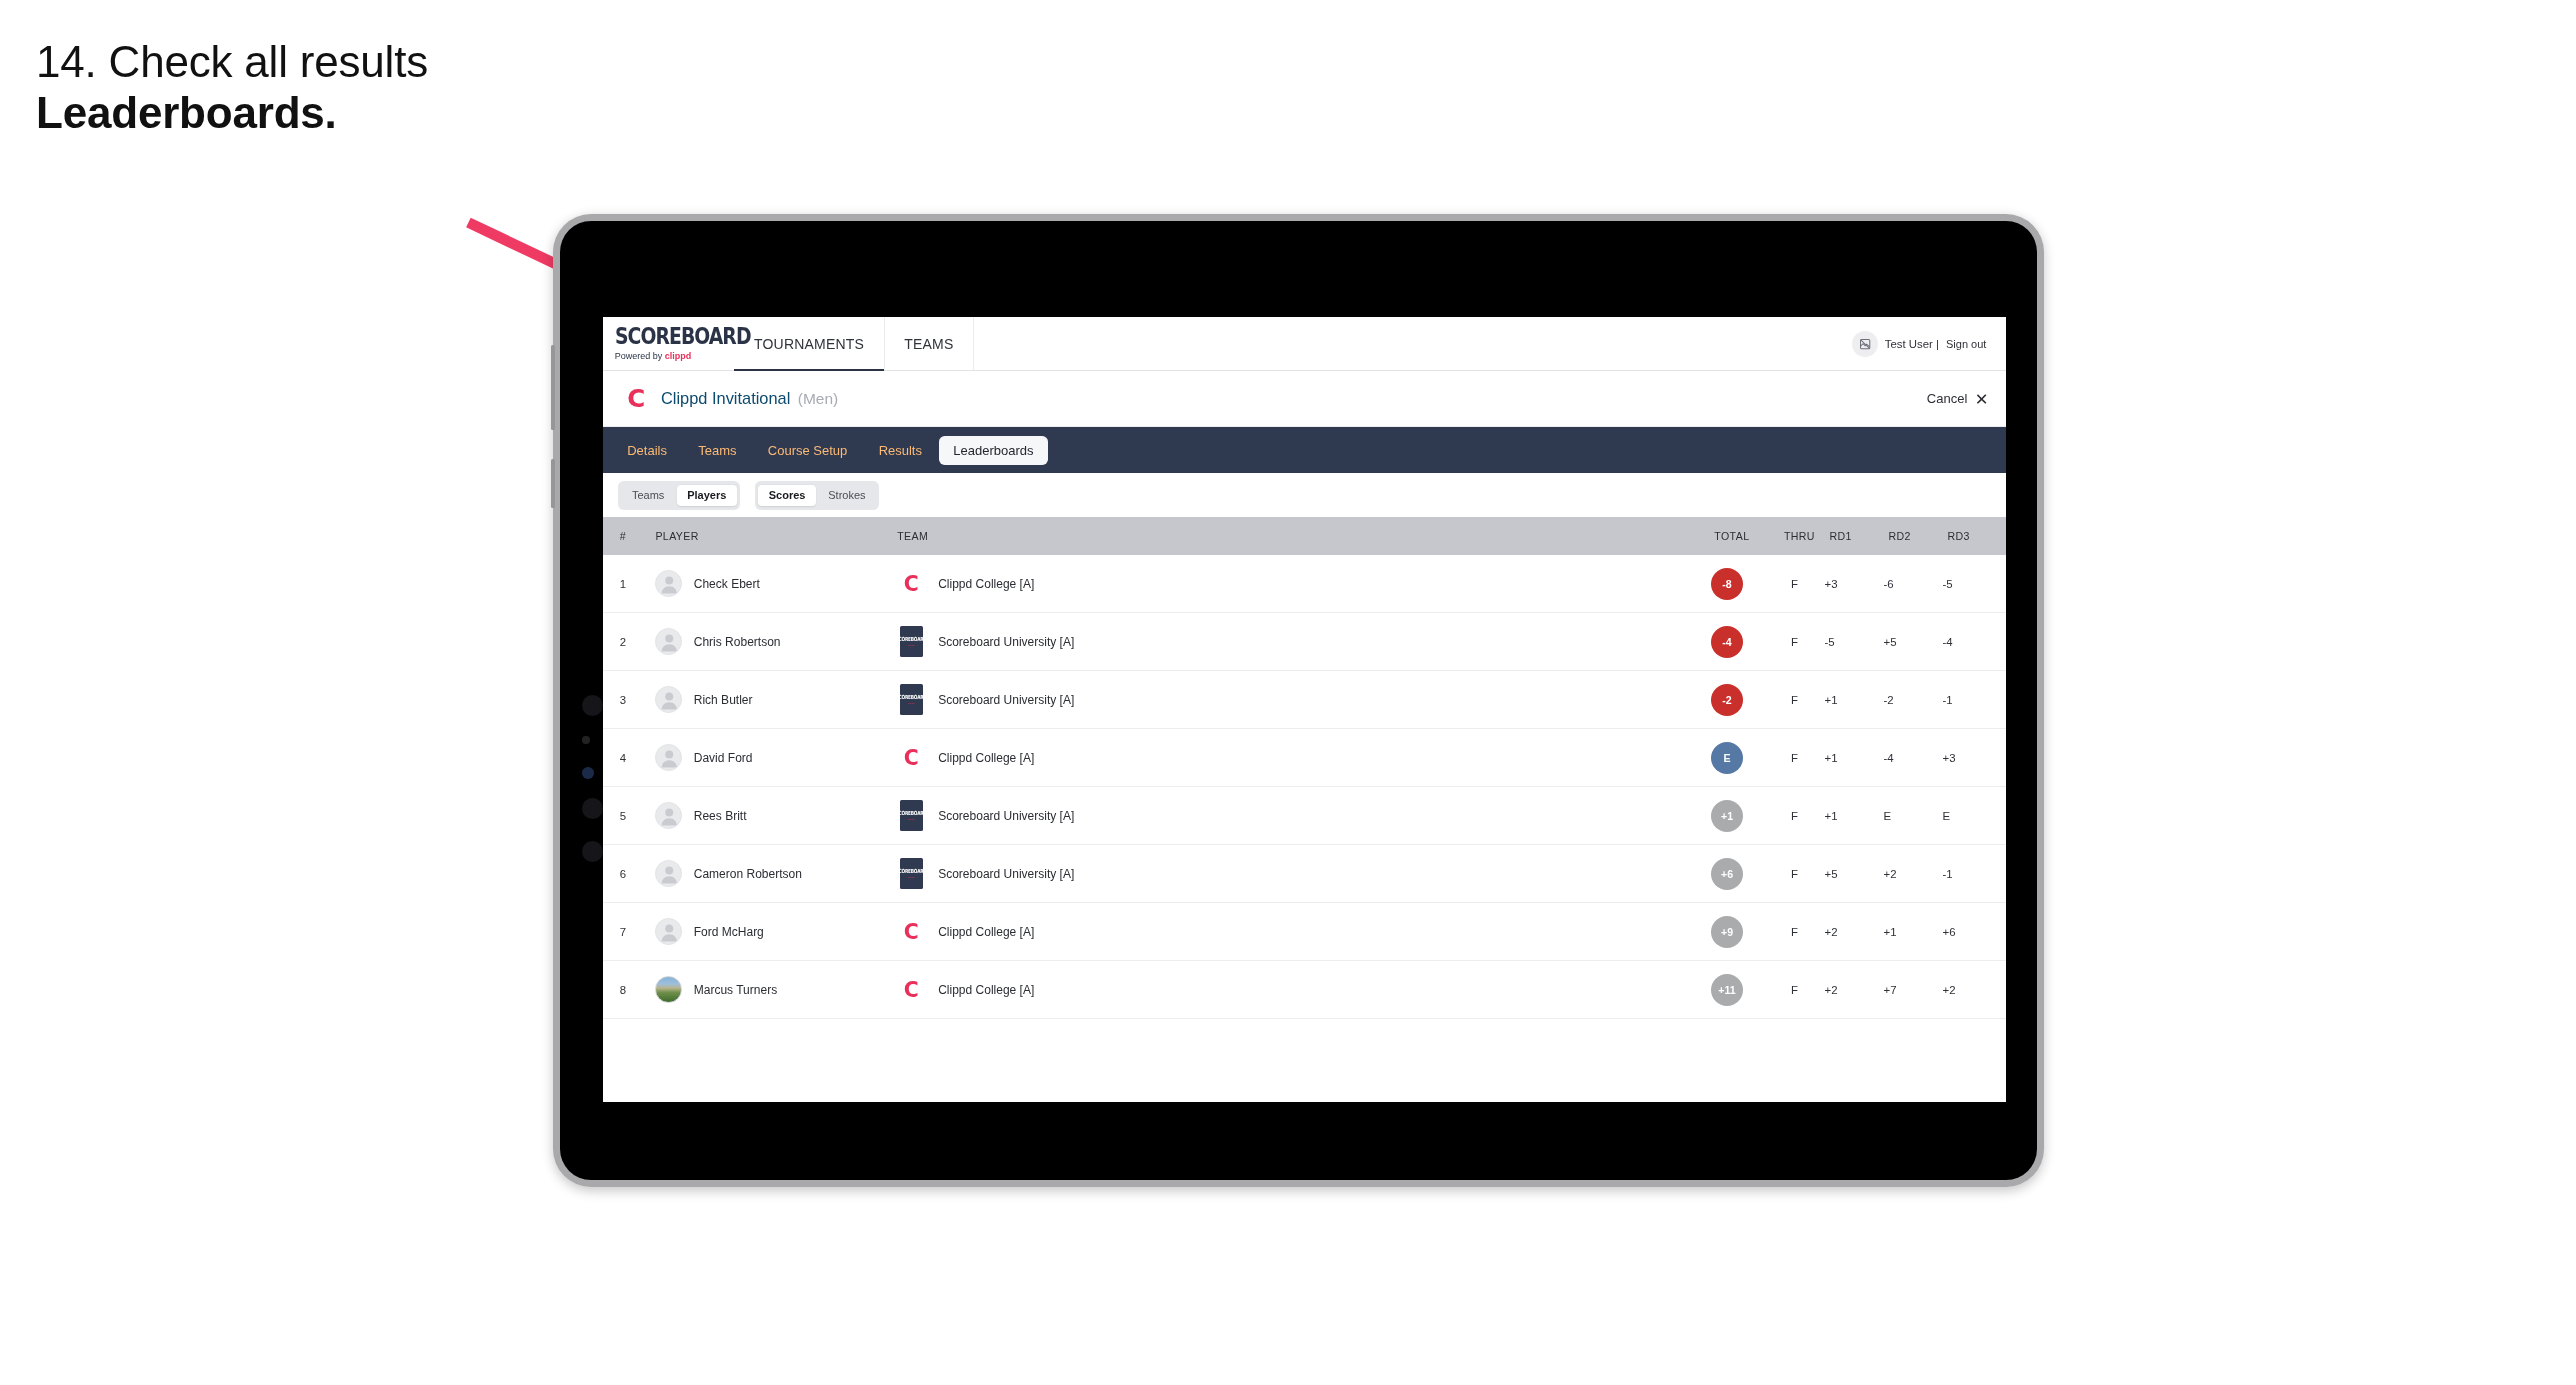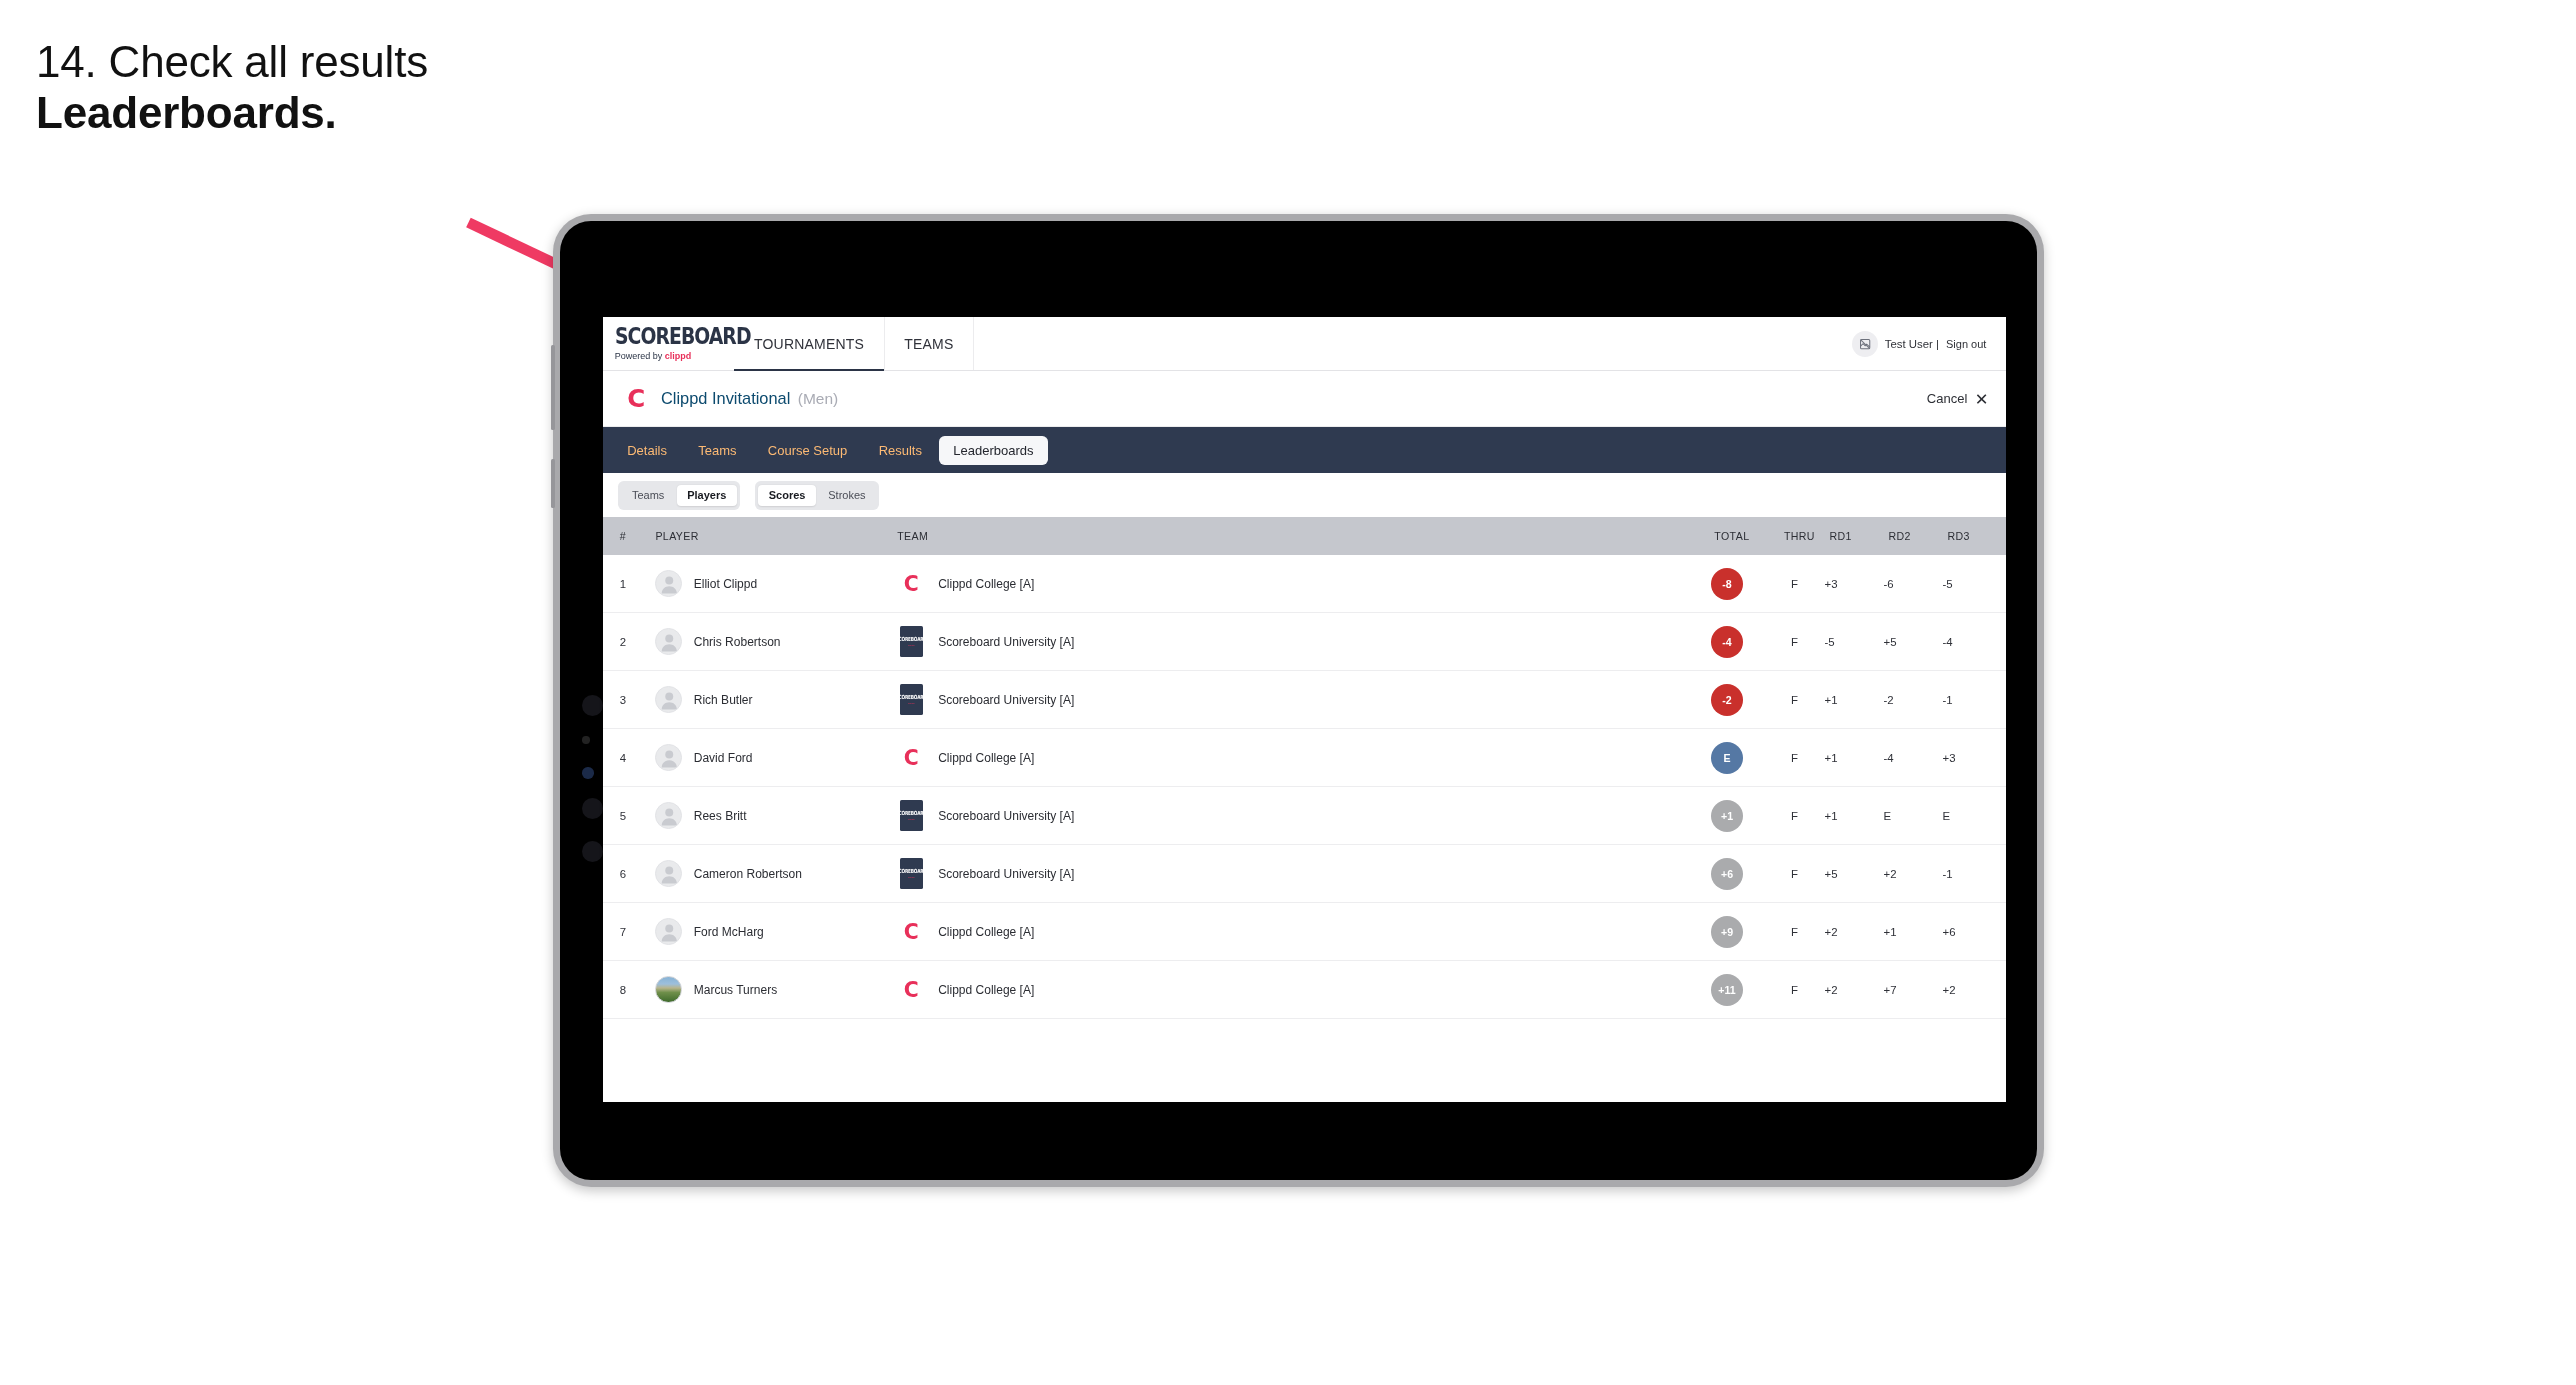--- a/index.html
+++ b/index.html
@@ -308,21 +308,21 @@
           <div id="tbody">
               <div class="row">
                 <div class="c-rank cell-val">1</div>
                 <div class="c-player">
                   <span class="avatar">
                     <svg viewBox="0 0 24 24" fill="#c9cbd0">
                       <circle cx="12" cy="8.4" r="3.9"></circle>
                       <path d="M4.6 21c0-4.3 3.4-7 7.4-7s7.4 2.7 7.4 7z"></path>
                     </svg>
                   </span>
-                  <span class="pname">Elliot Clippd</span>
+                  <span class="pname">Check Ebert</span>
                 </div>
                 <div class="c-team">
                   <span class="team-logo-c">C</span>
                   <span class="tname">Clippd College [A]</span>
                 </div>
                 <div class="c-total">
                   <span class="badge under">-8</span>
                 </div>
                 <div class="c-thru cell-val">F</div>
                 <div class="c-rd cell-val">+3</div>

